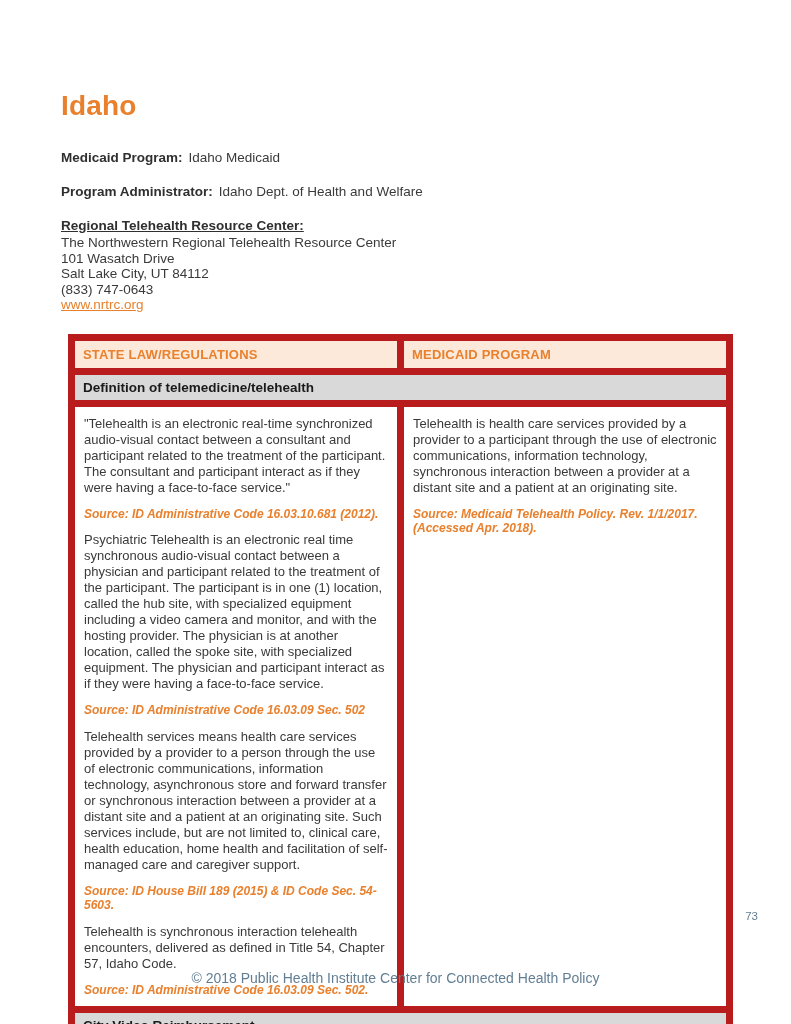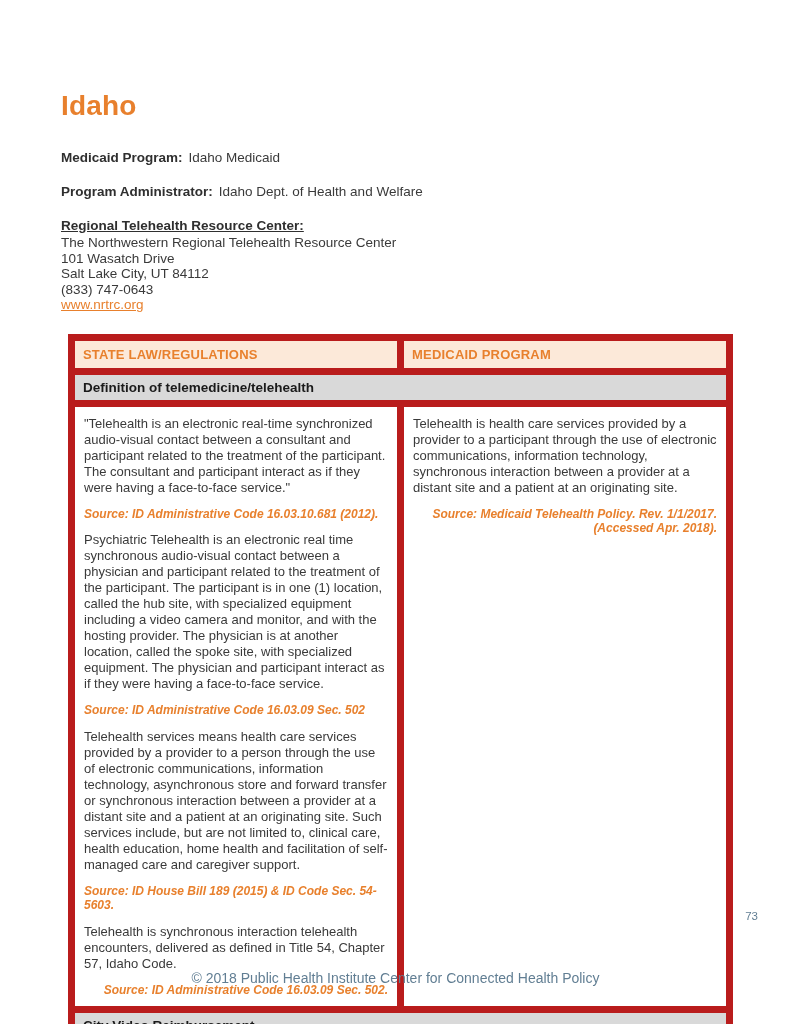--- a/index.html
+++ b/index.html
@@ -86,21 +86,21 @@
   }
   td.cell p.para { margin-bottom: 11px; }
   td.cell p.source {
     color: #e8802d;
     font-style: italic;
     font-weight: bold;
     font-size: 12px;
     line-height: 14.5px;
     margin-bottom: 11px;
   }
-  td.cell p:last-child { margin-bottom: 2px; text-align: right; }
+  td.cell p:last-child { margin-bottom: 2px; }
   .footer {
     position: absolute;
     left: 0;
     top: 970px;
     width: 100%;
     text-align: center;
     font-size: 14px;
     color: #617e93;
   }
   .page-number {

